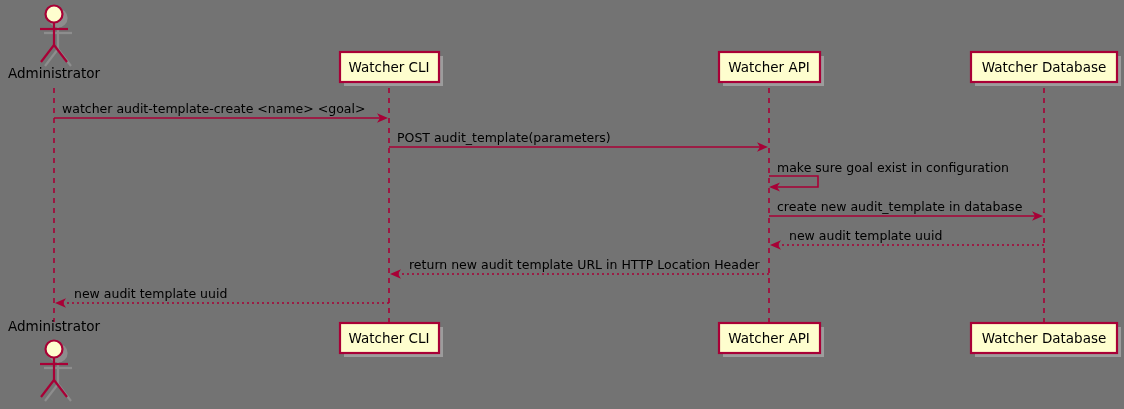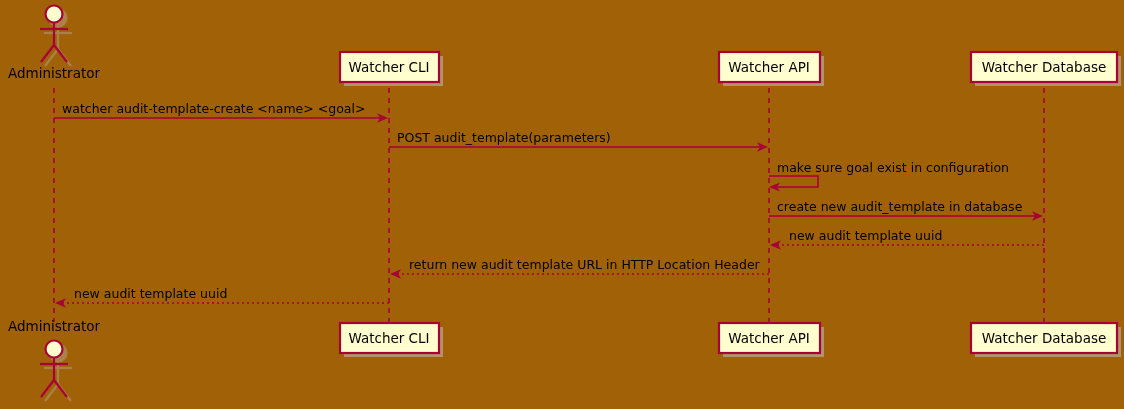--- a/index.html
+++ b/index.html
@@ -7,21 +7,21 @@
     padding: 0;
     background: #FFFFFF;
   }
   body {
     font-family: "DejaVu Sans", "Liberation Sans", sans-serif;
   }
   #diagram {
     position: relative;
     width: 1124px;
     height: 409px;
-    background: #a16207;
+    background: #737373;
     overflow: hidden;
   }
   #diagram svg {
     position: absolute;
     left: 0;
     top: 0;
   }
   .pbox-label {
     font-family: "DejaVu Sans", "Liberation Sans", sans-serif;
     font-size: 13.5px;

